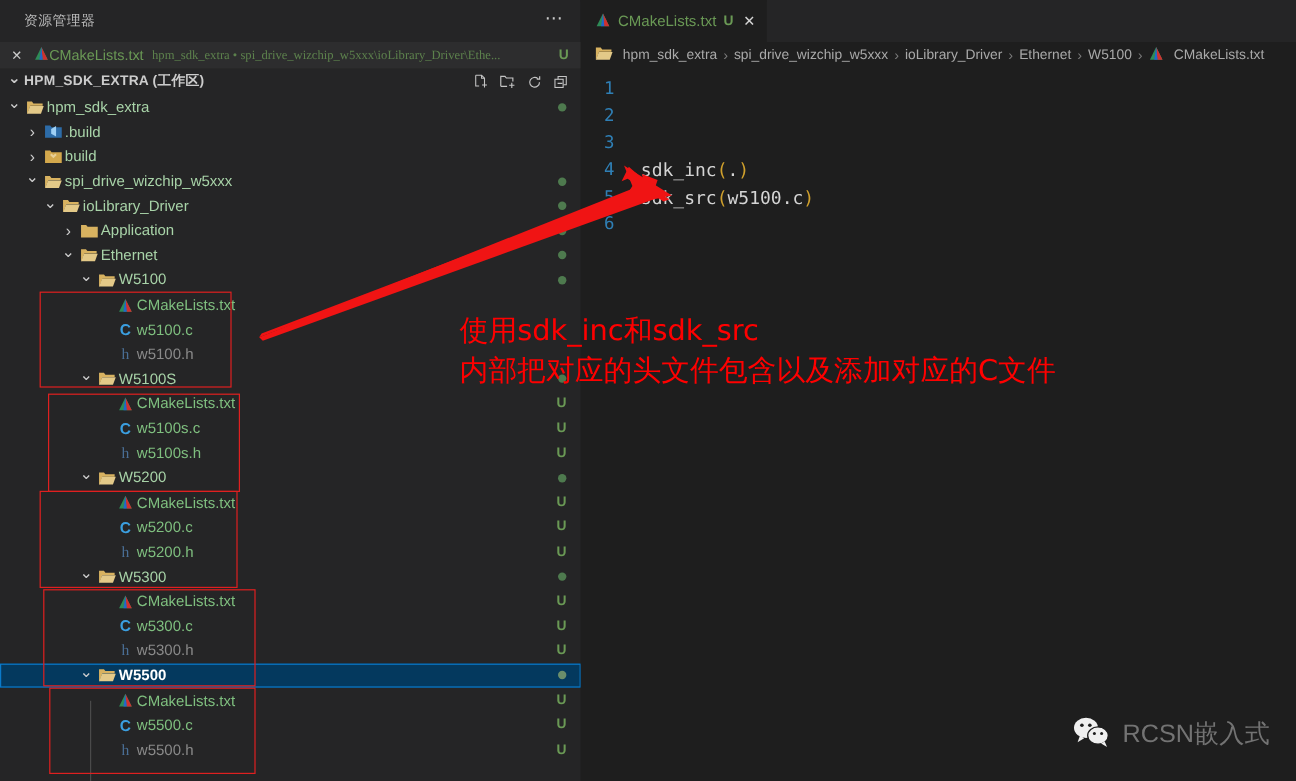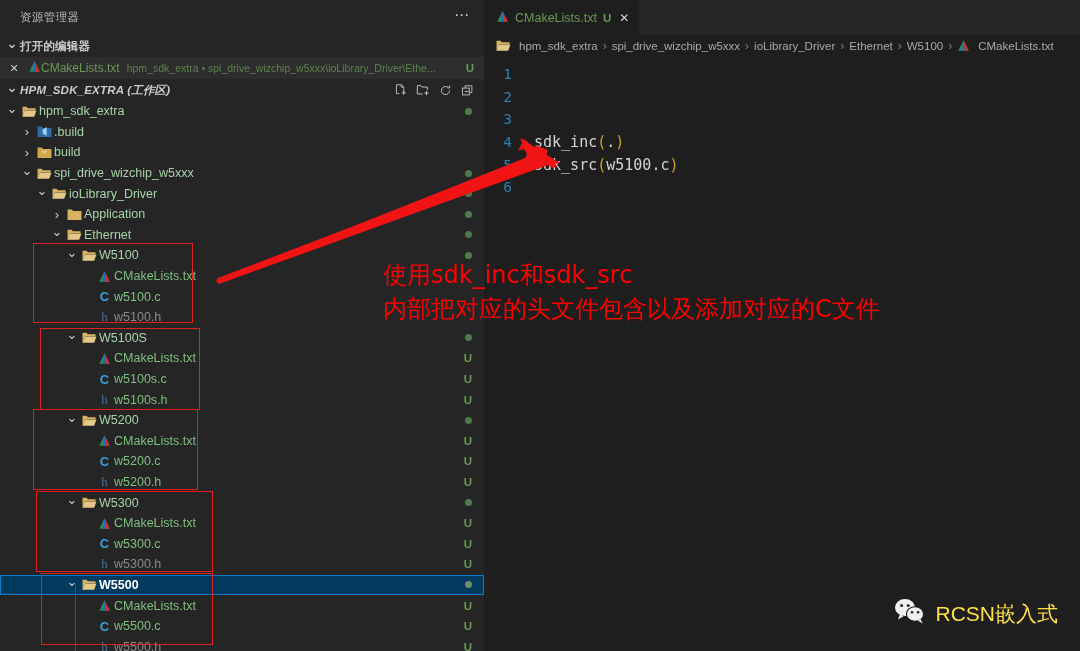--- a/index.html
+++ b/index.html
@@ -41,21 +41,21 @@
 
   
   .oe-row {
     height: 22px; display: flex; align-items: center;
     background: #2d2d2e; font-size: 12px; padding-right: 10px;
   }
   .oe-close { width: 28px; text-align: center; color: #cccccc; font-size: 11px; }
   .oe-name { color: #6a9955; font-size: 12px; }
   .oe-path {
     color: #6a9955; opacity: .78; font-size: 10.5px;
-    margin-left: 7px; flex: 1; white-space: nowrap; overflow: hidden;
+    margin-left: 7px; flex: 1; white-space: nowrap; overflow: hidden; font-family: Liberation Serif, serif;
   }
   .oe-badge { color: #6a9955; font-size: 11.5px; font-weight: bold; }
 
   
   .tree { position: relative; }
   .row {
     height: 20.6px; display: flex; align-items: center;
     font-size: 12.5px; color: #8bc98b; white-space: nowrap;
     padding-right: 12px; position: relative;
   }
@@ -117,58 +117,54 @@
   
   #overlay { position: absolute; inset: 0; pointer-events: none; z-index: 60; }
   .anno-text {
     position: absolute; color: #ff0000;
     font-family: "DejaVu Sans", sans-serif;
     font-size: 24px; line-height: 32px; white-space: nowrap;
   }
   
   .wm {
     position: absolute; right: 22px; bottom: 22px;
-    display: flex; align-items: center; gap: 9px;
-    color: #fde047; font-size: 21px; z-index: 70;
+    display: flex; align-items: flex-start; gap: 9px;
+    color: #737373; font-size: 21px; z-index: 70;
     font-family: "Liberation Sans", sans-serif;
   }
 </style>
 </head>
 <body>
 
 <div id="app">
 
   <div id="sidebar">
 
     <div class="sb-title">
       <span class="label">资源管理器</span>
       <span class="dots">⋯</span>
     </div>
 
-    <div class="sec-header">
-      <span class="chev down"></span>
-      <span>打开的编辑器</span>
-    </div>
 
     <div class="oe-row">
       <span class="oe-close">✕</span>
       <span class="ficon">
         <svg width="13" height="13" viewBox="0 0 16 16">
           <polygon points="8,1.5 14.5,14.5 1.5,14.5" fill="#2e8b57"></polygon>
           <polygon points="8,1.5 14.5,14.5 9.3,14.5" fill="#cf3030"></polygon>
           <polygon points="8,1.5 9.3,14.5 6,14.5" fill="#2266cc"></polygon>
         </svg>
       </span>
       <span class="oe-name">CMakeLists.txt</span>
       <span class="oe-path">hpm_sdk_extra • spi_drive_wizchip_w5xxx\ioLibrary_Driver\Ethe...</span>
       <span class="oe-badge">U</span>
     </div>
 
     <div class="sec-header ws">
-      <span style="display:flex;align-items:flex-start;font-style:italic;">
+      <span style="display:flex;align-items:flex-start;">
         <span class="chev down"></span>
         <span>HPM_SDK_EXTRA (工作区)</span>
       </span>
       <span class="ws-icons">
         <span>
           <svg width="13" height="14" viewBox="0 0 16 16" fill="none" stroke="#c5c5c5" stroke-width="1.1">
             <path d="M3 1.5h6l3 3v6.5"></path>
               <path d="M9 1.5V4.5h3"></path>
               <path d="M3 1.5v11h3.5"></path>
             <path d="M9.5 11.5h5M12 9v5"></path>

